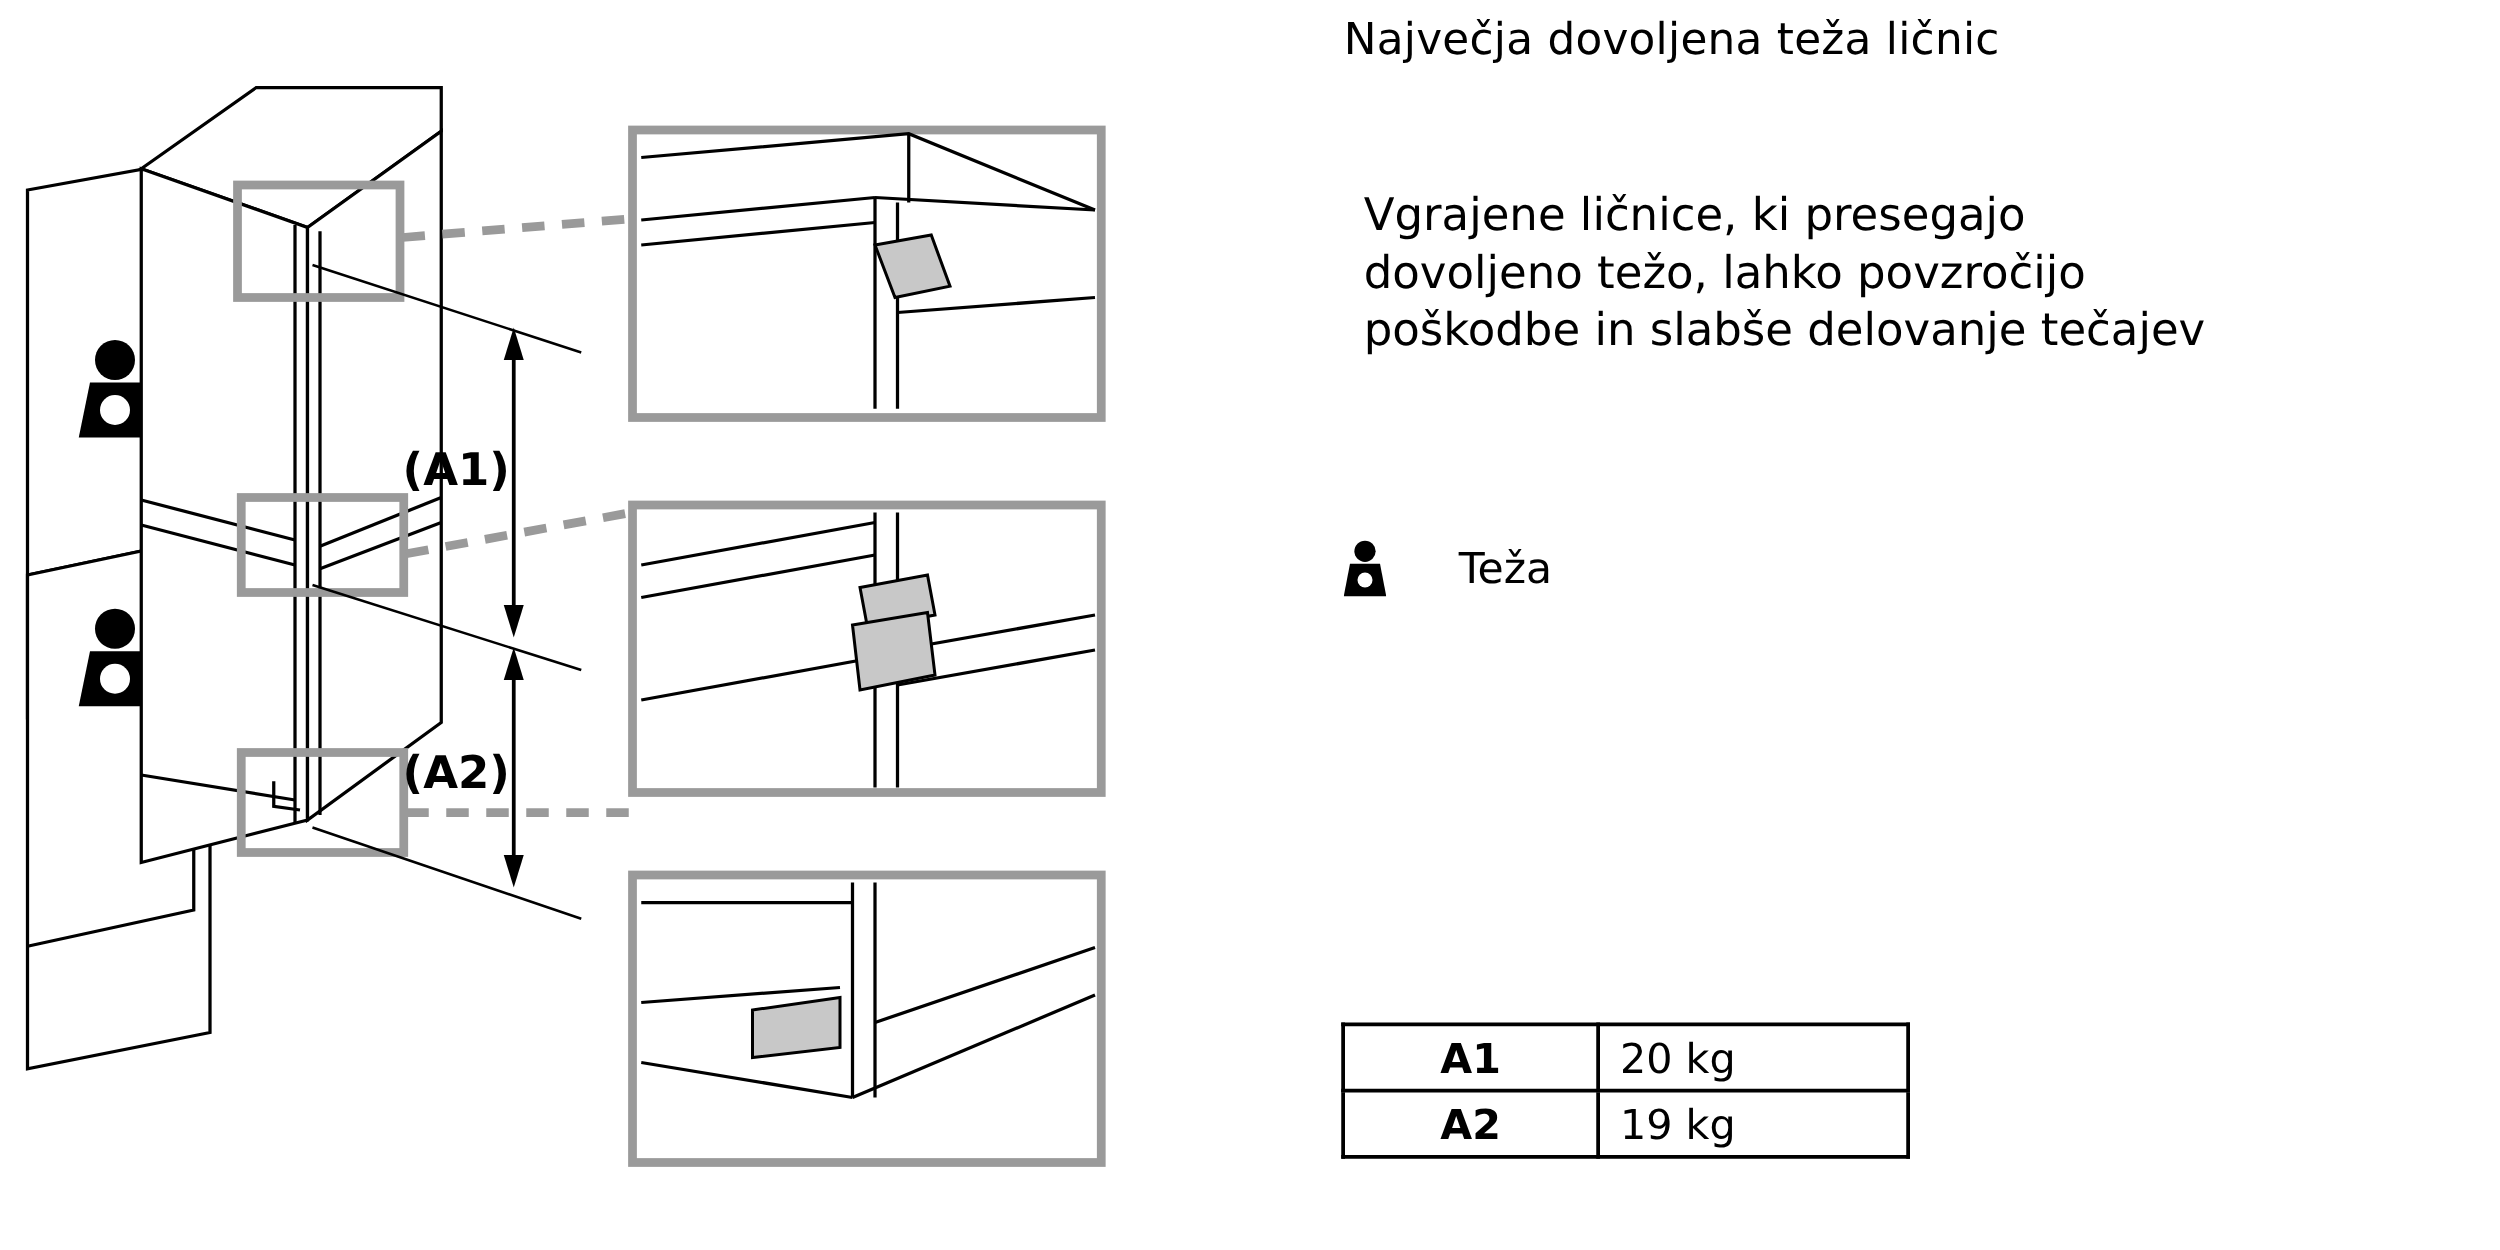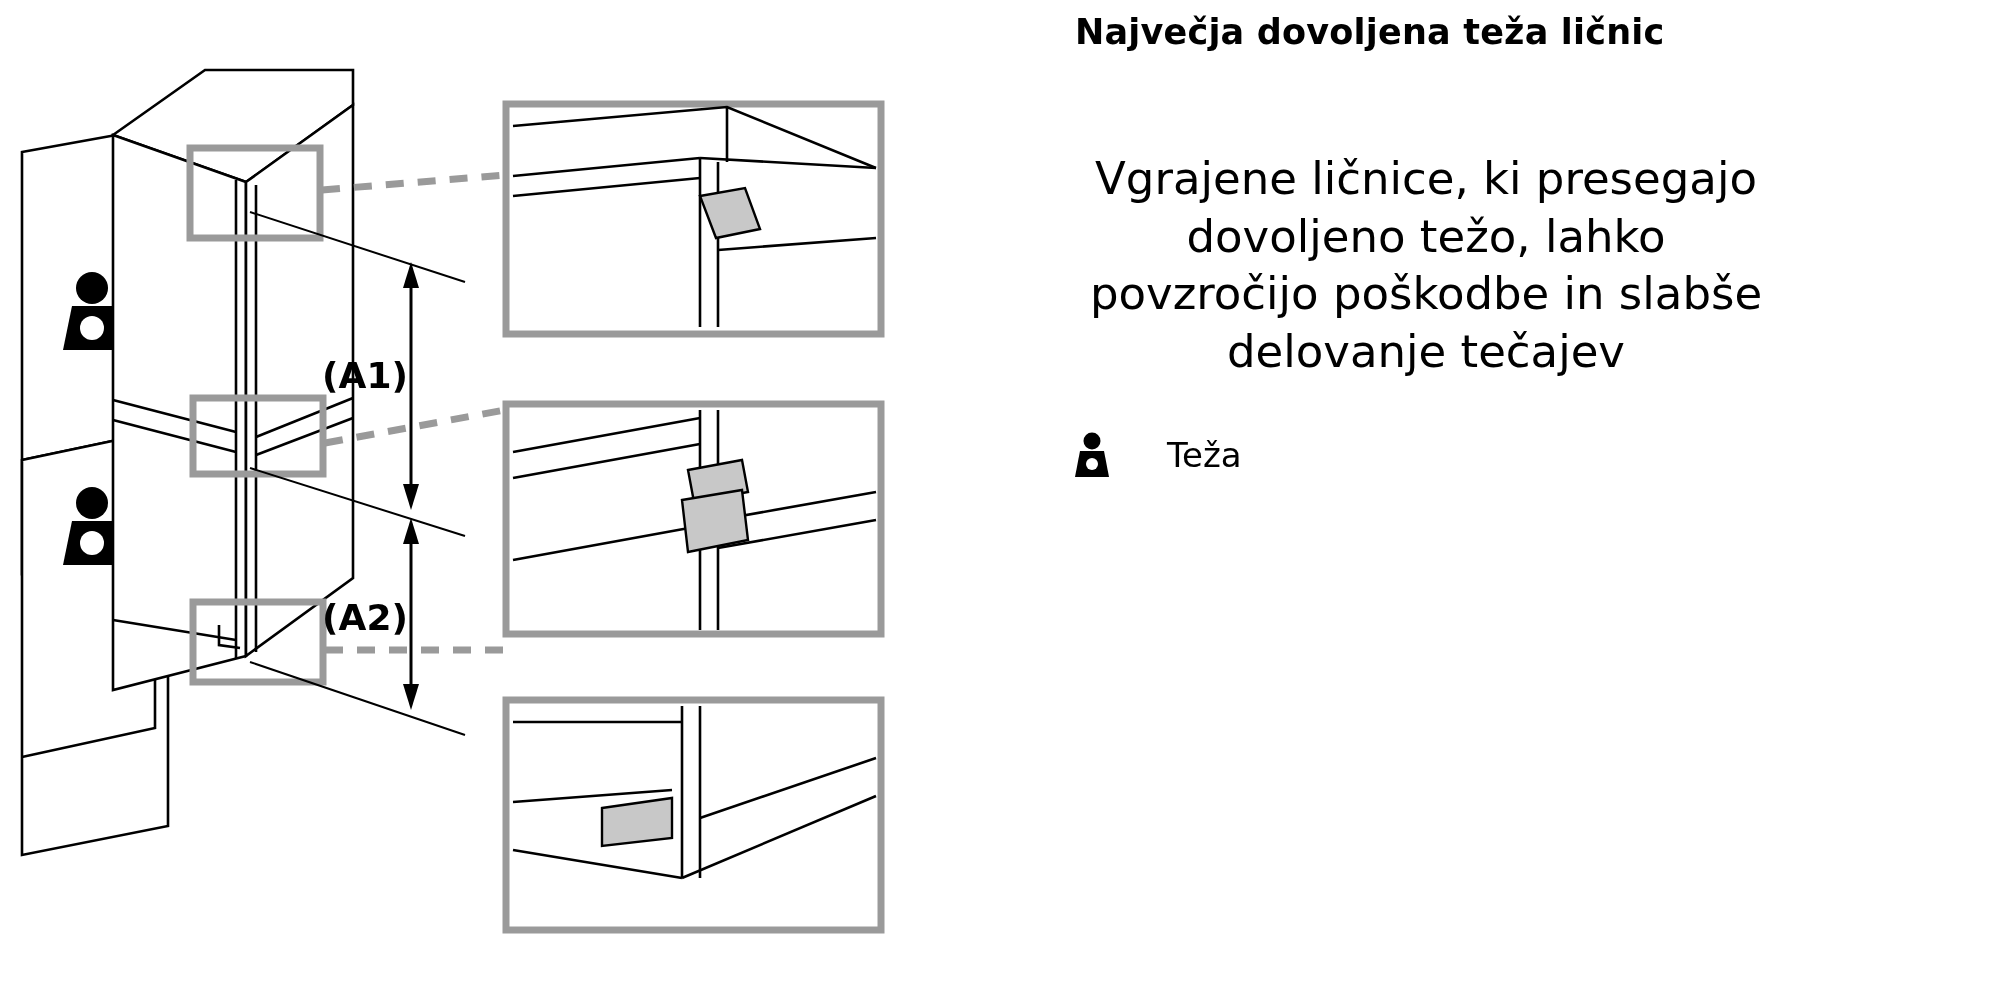--- a/index.html
+++ b/index.html
@@ -25,32 +25,31 @@
     left: 1075px;
     top: 0;
     width: 900px;
     height: 1000px;
   }
   #heading {
     position: absolute;
     left: 0;
     top: 12px;
     font-size: 35px;
-    font-weight: bold;
+    font-weight: normal;
     letter-spacing: 0.2px;
     white-space: nowrap;
   }
   #warning-text {
     position: absolute;
-    left: 1px;
+    left: 16px;
     top: 150px;
     width: 700px;
-    font-size: 45px;
+    font-size: 36px;
     line-height: 1.28;
-    text-align: center;
   }
   #legend {
     position: absolute;
     left: 0;
     top: 432px;
     display: flex;
     align-items: center;
     gap: 26px;
   }
   #legend .label {
@@ -228,14 +227,26 @@
     <div id="legend">
       <svg class="weight-icon" width="34" height="46" viewBox="0 0 34 46">
         <circle cx="17" cy="9" r="8.5" fill="#000000"></circle>
         <path d="M 5 19 L 29 19 L 34 45 L 0 45 Z" fill="#000000"></path>
         <circle cx="17" cy="32" r="6" fill="#ffffff"></circle>
       </svg>
       <span class="label">Teža</span>
     </div>
   </div>
 
+  <table id="weight-table">
+    <tbody>
+      <tr>
+        <td class="key">A1</td>
+        <td class="val">20 kg</td>
+      </tr>
+      <tr>
+        <td class="key">A2</td>
+        <td class="val">19 kg</td>
+      </tr>
+    </tbody>
+  </table>
 
 </div>
 
 </body></html>

